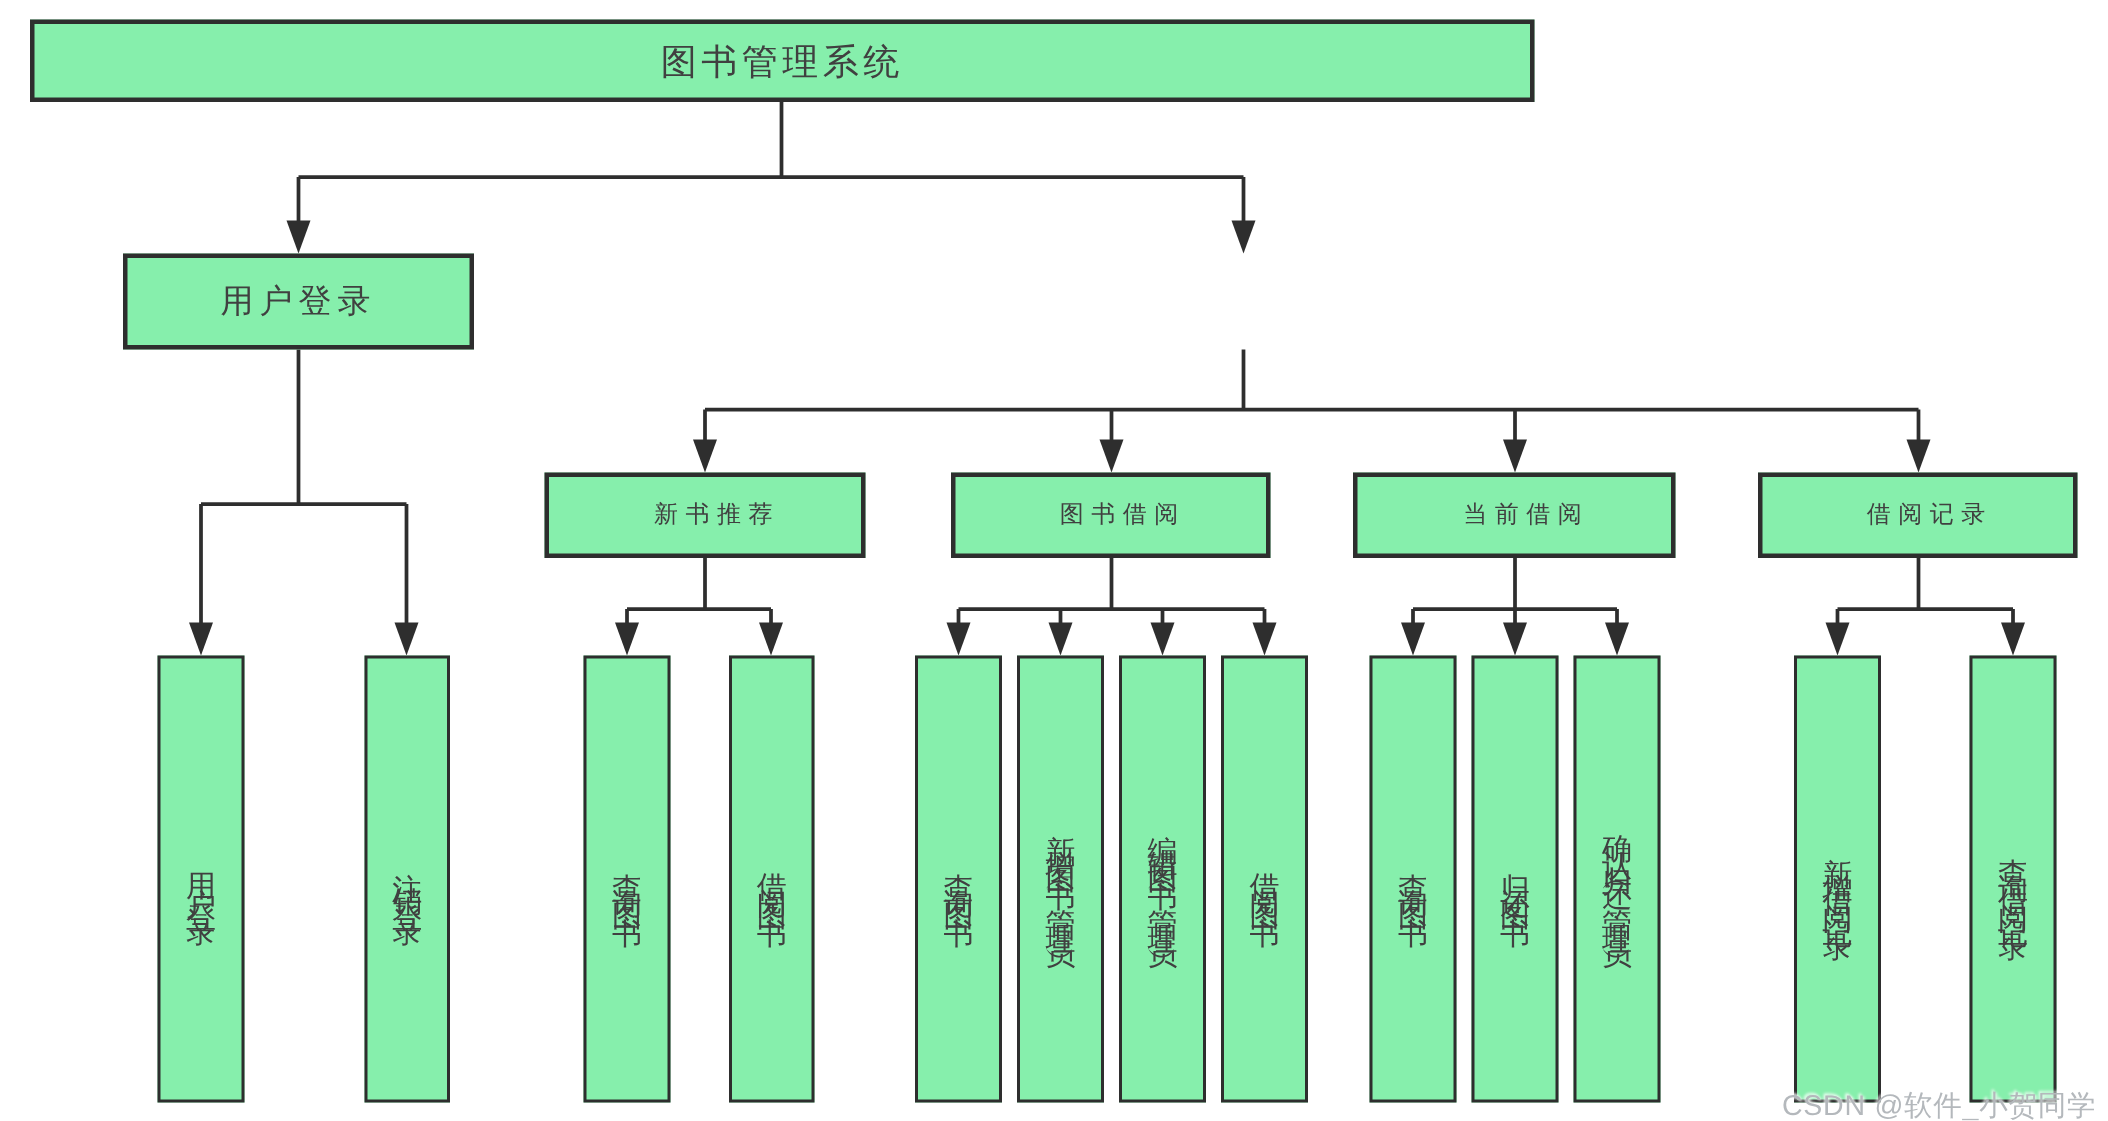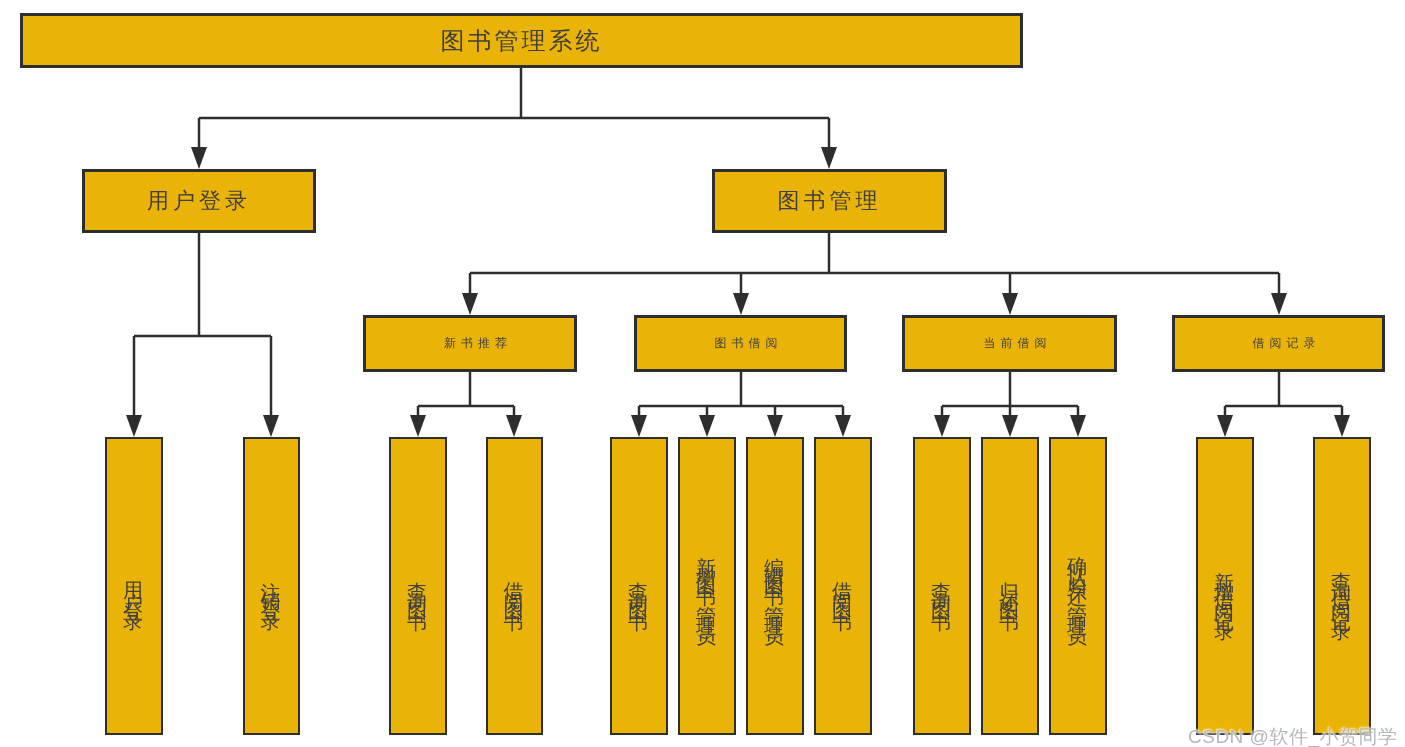--- a/index.html
+++ b/index.html
@@ -7,31 +7,31 @@
     position:relative;
     width:1405px;height:747px;
     background:#ffffff;
     font-family:"Liberation Sans", sans-serif;
     overflow:hidden;
   }
   #wires{position:absolute;left:0;top:0;z-index:0;}
   .box{
     position:absolute;
     box-sizing:border-box;
-    background:#eab308;
+    background:#86efac;
     border:3px solid #2e2e2e;
     color:#404040;
     display:flex;align-items:center;justify-content:center;
     z-index:1;
     text-align:center;
     white-space:nowrap;
   }
   .lbl-root{font-size:24px;letter-spacing:3px;}
   .lbl-l2{font-size:22px;letter-spacing:4px;}
-  .lbl-l3{font-size:12px;letter-spacing:5px;padding-left:16px;}
+  .lbl-l3{font-size:16px;letter-spacing:5px;padding-left:16px;}
   .leaf{
     writing-mode:vertical-rl;
     text-orientation:mixed;
     font-size:20px;
     letter-spacing:10px;
     border-width:2.5px;
     white-space:nowrap;
   }
   .watermark{
     position:absolute;
@@ -112,21 +112,20 @@
       <polygon points="1002,415 1018,415 1010,437"></polygon>
       <polygon points="1070,415 1086,415 1078,437"></polygon>
       <polygon points="1217,415 1233,415 1225,437"></polygon>
       <polygon points="1334,415 1350,415 1342,437"></polygon>
     </g>
   </svg>
 
   <div class="box lbl-root" style="left:20px;top:13px;width:1003px;height:55px;">图书管理系统</div>
 
   <div class="box lbl-l2" style="left:82px;top:169px;width:234px;height:64px;">用户登录</div>
-  <div class="box lbl-l2" style="left:712px;top:169px;width:235px;height:64px;">图书管理</div>
 
   <div class="box lbl-l3" style="left:363px;top:315px;width:214px;height:57px;">新书推荐</div>
   <div class="box lbl-l3" style="left:634px;top:315px;width:213px;height:57px;">图书借阅</div>
   <div class="box lbl-l3" style="left:902px;top:315px;width:215px;height:57px;">当前借阅</div>
   <div class="box lbl-l3" style="left:1172px;top:315px;width:213px;height:57px;text-align:right;">借阅记录</div>
 
   <div class="box leaf" style="left:105px;top:437px;width:58px;height:298px;">用户登录</div>
   <div class="box leaf" style="left:243px;top:437px;width:57px;height:298px;">注销登录</div>
 
   <div class="box leaf" style="left:389px;top:437px;width:58px;height:298px;">查询图书</div>

